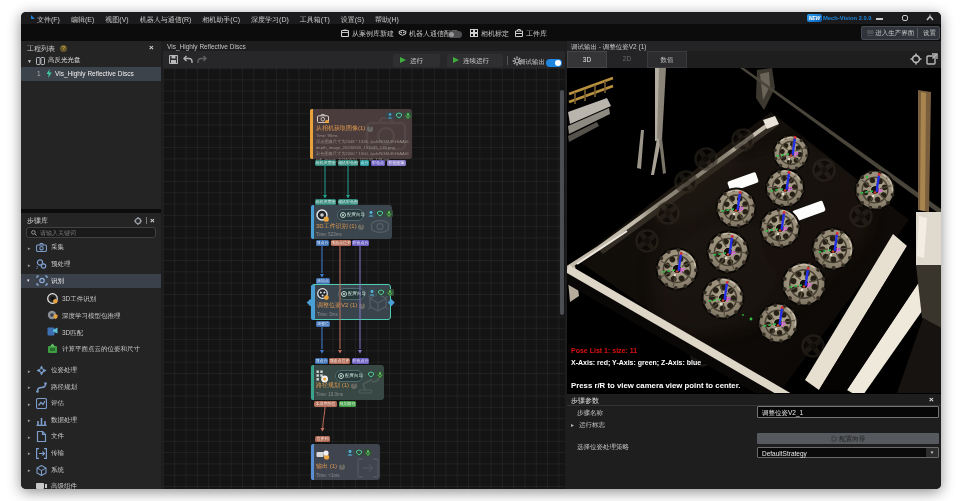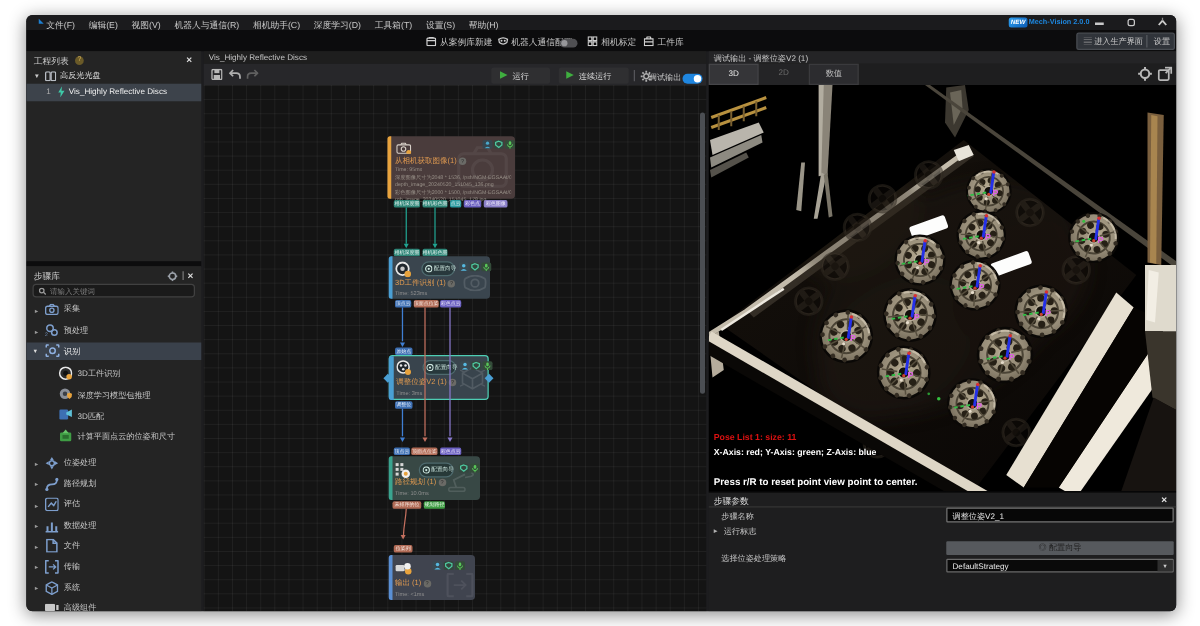--- a/index.html
+++ b/index.html
@@ -783,21 +783,21 @@
 <path d="M356 250 L374 260 L374 325 L330 325 Z" fill="#171310"></path>
 <path d="M352 148 l8 2 -3 40 -7 -2 Z" fill="#f2eee4"></path>
 
 <circle cx="184" cy="251" r="1.4" fill="#35c040"></circle>
         <circle cx="176" cy="247" r="1.1" fill="#2a9a33"></circle>
         <circle cx="300" cy="109" r="1.2" fill="#35c040"></circle>
 </svg>
 </div>
 <div class="abs txt" style="left:550px;top:335px;font-size:7px;font-weight:bold;color:#dd1111;">Pose List 1: size: 11</div>
 <div class="abs txt" style="left:550px;top:347px;font-size:7px;font-weight:bold;color:#ffffff;text-shadow:0 1px 1px #000;">X-Axis: red; Y-Axis: green; Z-Axis: blue</div>
-<div class="abs txt" style="left:550px;top:369px;font-size:7.8px;font-weight:bold;color:#ffffff;text-shadow:0 1px 1px #000;">Press r/R to reset point view point to center.</div>
+<div class="abs txt" style="left:550px;top:369px;font-size:7.8px;font-weight:bold;color:#ffffff;text-shadow:0 1px 1px #000;">Press r/R to view camera view point to center.</div>
 
 <div class="abs" style="left:546px;top:381px;width:374px;height:96px;background:#1e1e1f;border-top:1px solid #000;"></div>
 <div class="abs txt" style="left:550px;top:383.5px;font-size:7px;color:#dddddd;">步骤参数</div>
 <div class="abs txt" style="left:908px;top:382.5px;font-size:8px;color:#e8e8e8;font-weight:bold;">×</div>
 <div class="abs" style="left:546px;top:393px;width:374px;height:1px;background:#343434;"></div>
 <div class="abs txt" style="left:556px;top:396.5px;font-size:6.5px;color:#c6c6c6;">步骤名称</div>
 <div class="abs" style="left:736px;top:394px;width:182px;height:12px;background:#070707;border:1px solid #757575;border-radius:1px;"></div>
 <div class="abs txt" style="left:741px;top:397px;font-size:6.5px;color:#e8e8e8;">调整位姿V2_1</div>
 <div class="abs txt" style="left:549px;top:409.5px;font-size:5px;color:#b0b0b0;">►</div>
 <div class="abs txt" style="left:558px;top:408.5px;font-size:6.5px;color:#c6c6c6;">运行标志</div>

